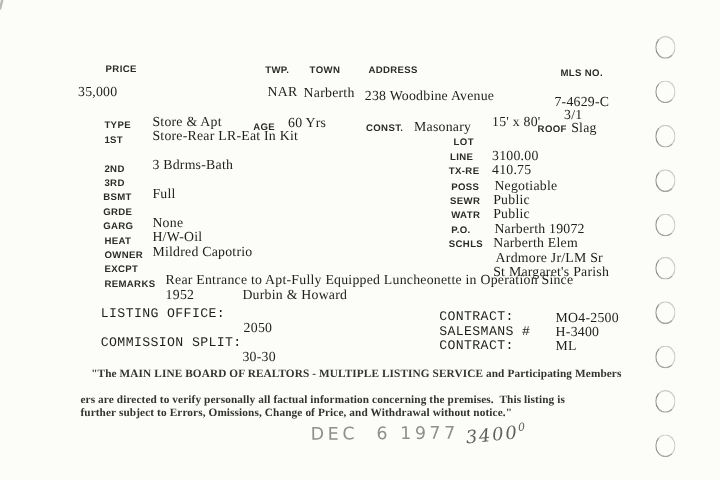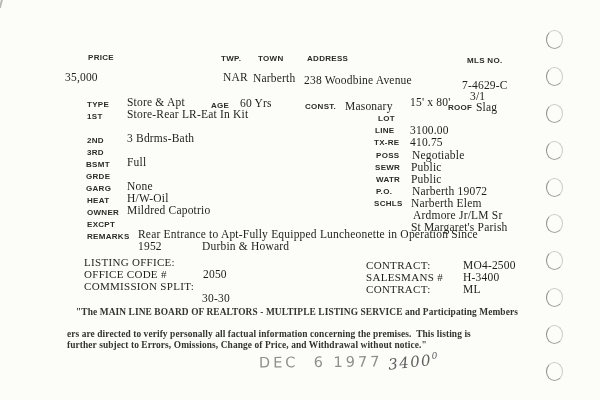--- a/index.html
+++ b/index.html
@@ -18,21 +18,21 @@
   
   .tval {
     position:absolute;
     font-family:"Liberation Serif", serif;
     font-size:11.5px; color:#1e1e1c;
     letter-spacing:0.2px; white-space:pre;
   }
   
   .oval {
     position:absolute;
-    font-family:Liberation Serif, serif;
+    font-family:Liberation Mono, monospace;
     font-size:11px; color:#1e1e1c;
     letter-spacing:0.3px; white-space:pre;
   }
   .disc {
     position:absolute;
     font-family:"Liberation Serif", serif;
     font-size:9.4px; font-weight:bold; color:#33332f;
     letter-spacing:0.1px; white-space:pre;
   }
   .stamp {
@@ -126,21 +126,20 @@
   <span class="tval" style="left:411px;top:173px">Public</span>
   <span class="flabel" style="left:376px;top:187px">P.O.</span>
   <span class="tval" style="left:412px;top:185px">Narberth 19072</span>
   <span class="flabel" style="left:374px;top:199px">SCHLS</span>
   <span class="tval" style="left:411px;top:197px">Narberth Elem</span>
   <span class="tval" style="left:413px;top:209px">Ardmore Jr/LM Sr</span>
   <span class="tval" style="left:411px;top:221px">St Margaret's Parish</span>
 
   <span class="oval" style="left:84px;top:256px">LISTING OFFICE:</span>
   <span class="tval" style="left:202px;top:240px">Durbin &amp; Howard</span>
-  <span class="oval" style="left:84px;top:268px">OFFICE CODE #</span>
   <span class="tval" style="left:203px;top:268px">2050</span>
   <span class="oval" style="left:84px;top:280px">COMMISSION SPLIT:</span>
   <span class="tval" style="left:202px;top:292px">30-30</span>
   <span class="oval" style="left:366px;top:259px">CONTRACT:</span>
   <span class="tval" style="left:463px;top:259px">MO4-2500</span>
   <span class="oval" style="left:366px;top:271px">SALESMANS #</span>
   <span class="tval" style="left:463px;top:271px">H-3400</span>
   <span class="oval" style="left:366px;top:283px">CONTRACT:</span>
   <span class="tval" style="left:463px;top:283px">ML</span>
 

